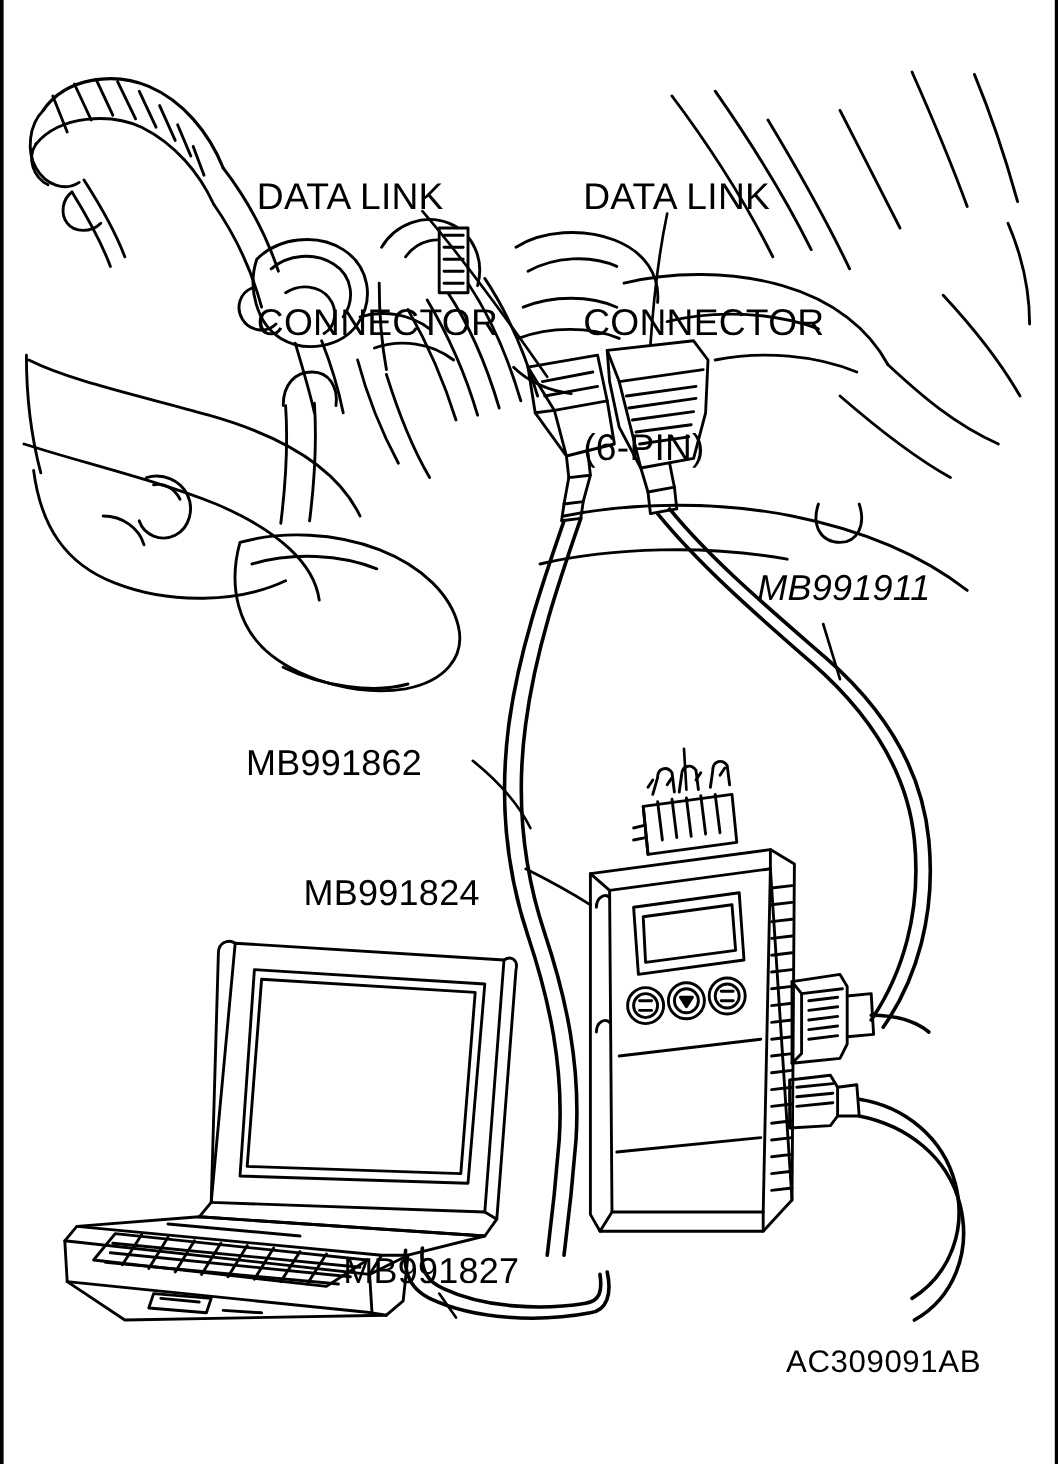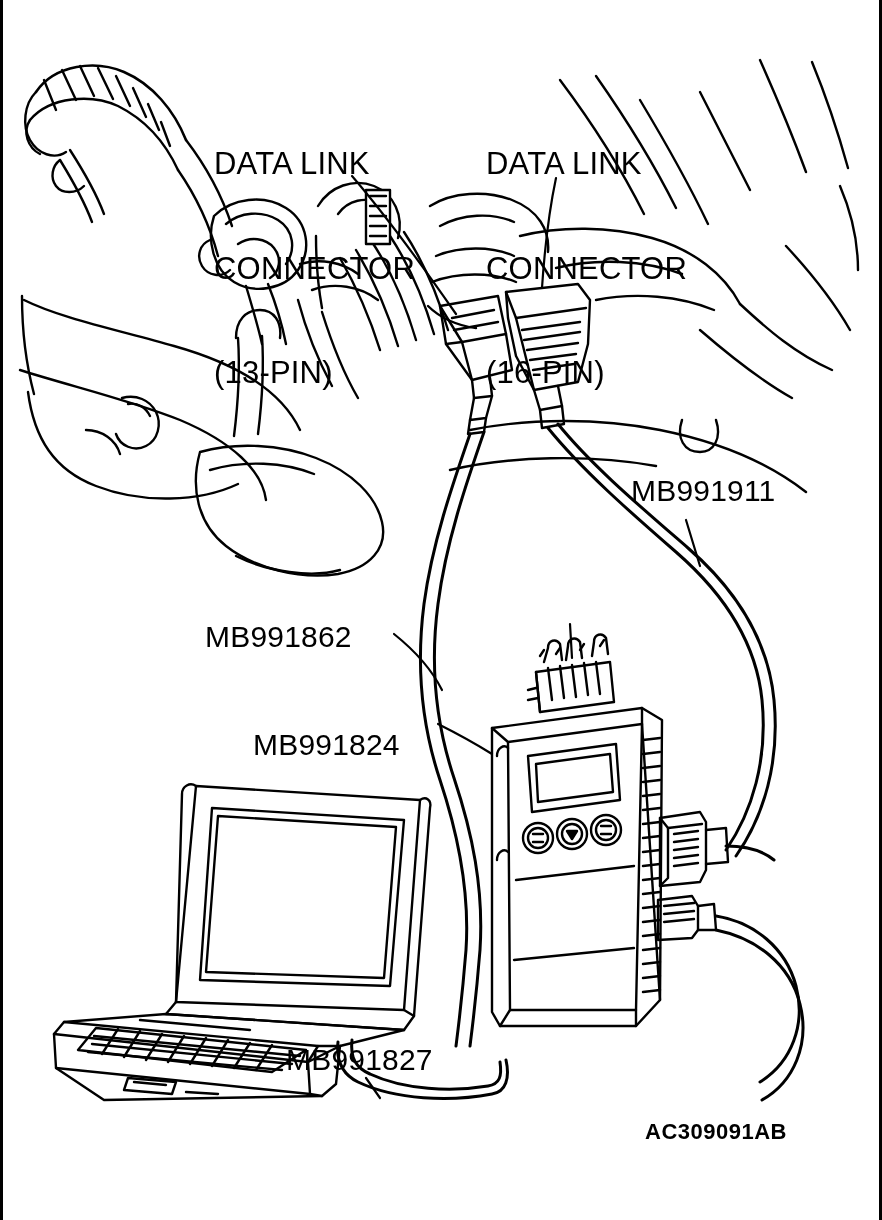--- a/index.html
+++ b/index.html
@@ -35,23 +35,24 @@
   }
   .lbl-head {
     font-size: 31px;
     font-weight: 400;
   }
   .lbl-part {
     font-size: 30px;
     font-weight: 400;
   }
   .lbl-code {
-    font-size: 22px;
-    font-weight: bold;
+    font-size: 26px;
+    font-weight: normal;
     letter-spacing: 0.5px;
+    margin-left: 10px;
   }
   .border-frame {
     position: absolute;
     left: 0; top: 0;
     width: 882px;
     height: 1220px;
     box-sizing: border-box;
     border-left: 3px solid #000;
     border-right: 3px solid #000;
     pointer-events: none;
@@ -287,30 +288,29 @@
         <path d="M438 724 C458 734 476 744 492 754"></path>
 
         <path d="M380 1098 L366 1078"></path>
       </g>
     </g>
   </svg>
 
   <div class="lbl lbl-head" style="left:214px; top:78px;">
     <div>DATA LINK</div>
     <div>CONNECTOR</div>
-    <div>(13-PIN)</div>
   </div>
 
   <div class="lbl lbl-head" style="left:486px; top:78px;">
     <div>DATA LINK</div>
     <div>CONNECTOR</div>
-    <div>(16-PIN)</div>
+    <div>(6-PIN)</div>
   </div>
 
-  <div class="lbl lbl-part" style="left:631px; top:474px;">MB991911</div>
+  <div class="lbl lbl-part" style="left:631px; top:474px;font-style:italic;">MB991911</div>
 
 
   <div class="lbl lbl-part" style="left:205px; top:608px;margin-top:12px;">MB991862</div>
 
   <div class="lbl lbl-part" style="left:253px; top:696px;margin-top:32px;">MB991824</div>
 
   <div class="lbl lbl-part" style="left:286px; top:1043px;">MB991827</div>
 
   <div class="lbl lbl-code" style="left:645px; top:1120px;">AC309091AB</div>
 

